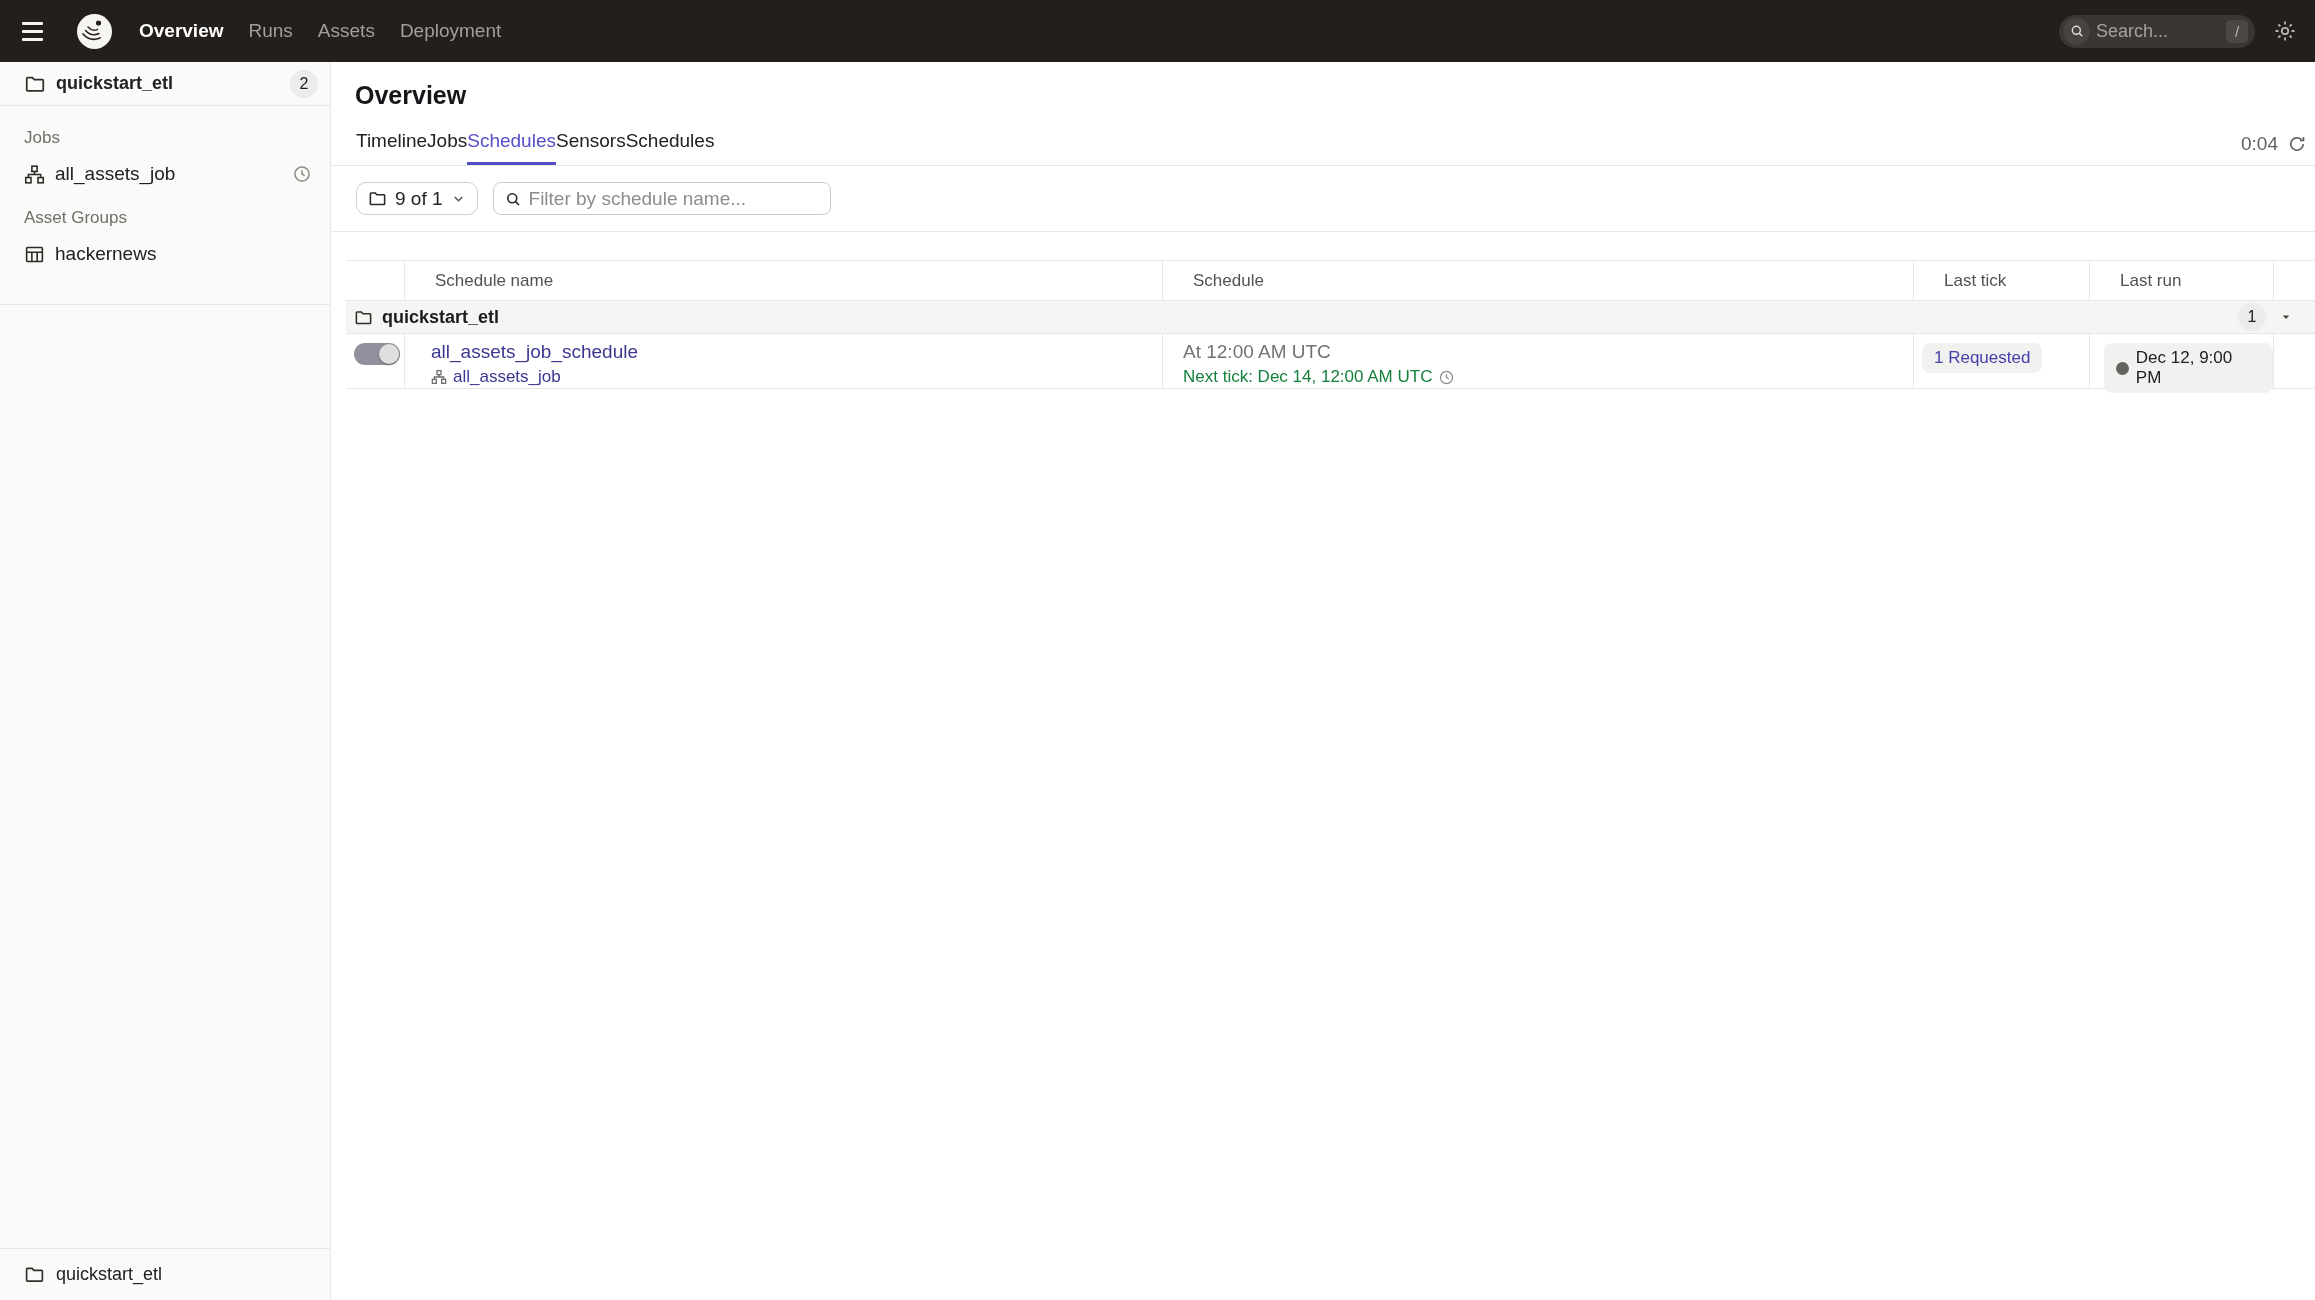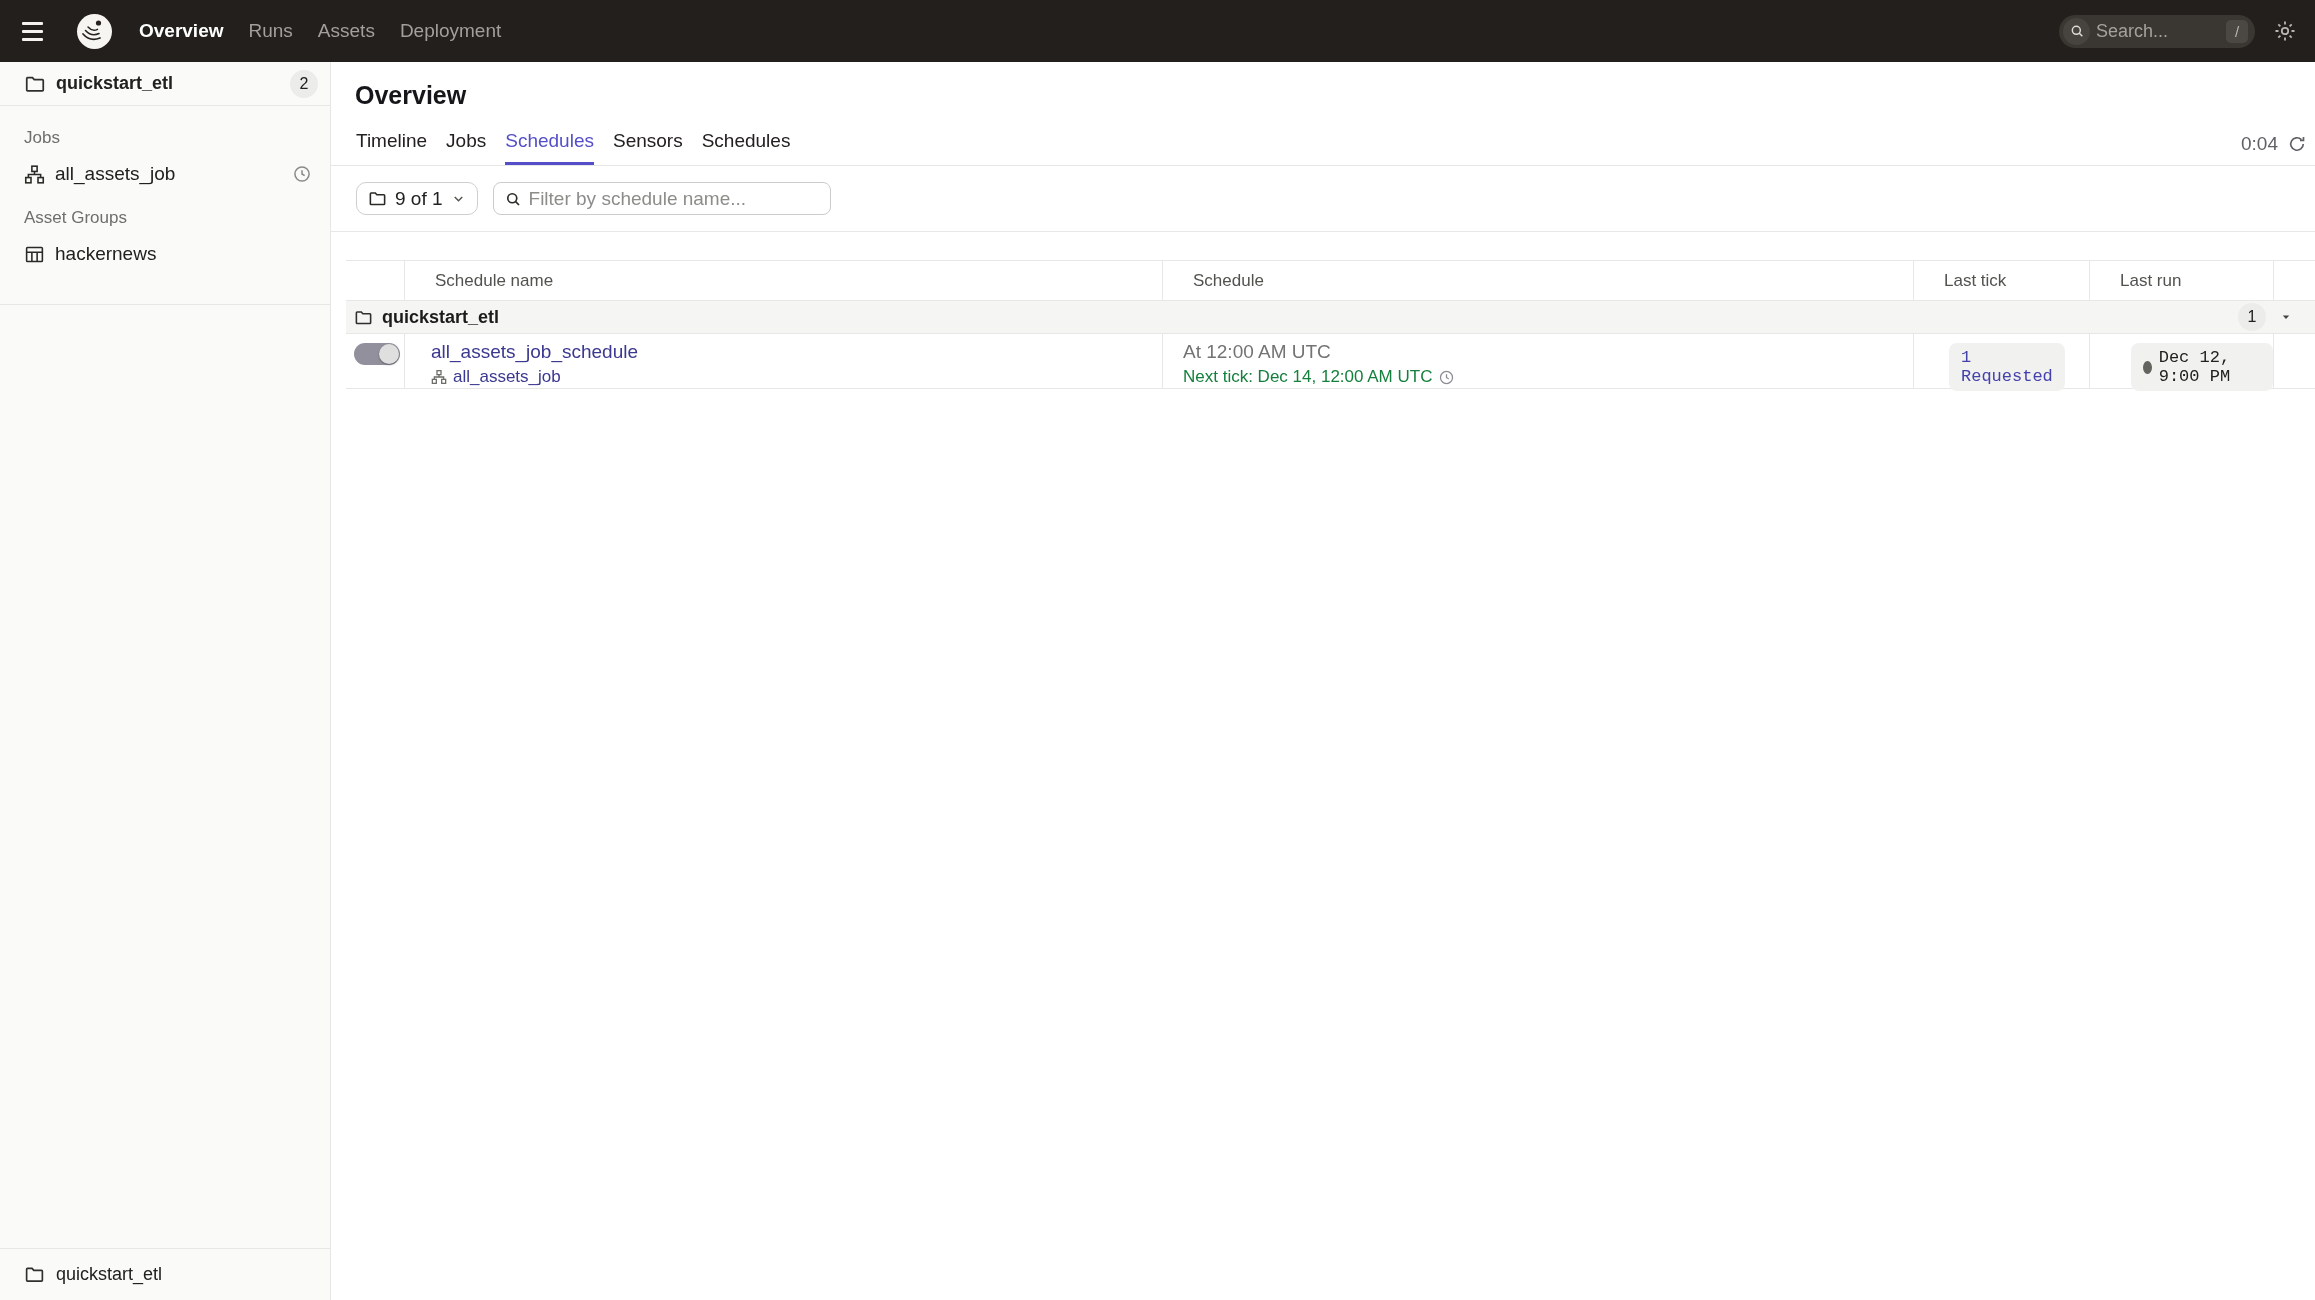--- a/index.html
+++ b/index.html
@@ -39,21 +39,21 @@
   .side-item .trailing { margin-left:auto; margin-right:18px; color:#8A8A86; display:flex; }
   .side-fill { flex:1; }
   .side-footer { height:52px; flex:0 0 52px; border-top:1px solid var(--border,#E7E7E5); display:flex; align-items:center; padding-left:24px; cursor:pointer; }
   .side-footer .icon { color:#2F2F2B; display:flex; }
   .side-footer .label { font-size:18px; color:#21211F; margin-left:11px; font-weight:500; }
 
   
   main { flex:1; background:#fff; min-width:0; display:flex; flex-direction:column; padding-top:18px; }
   h1.page-title { font-size:25px; font-weight:600; color:#16161A; margin-left:24px; line-height:30px; }
   .tabsrow { margin-top:20px; display:flex; align-items:flex-end; border-bottom:1px solid var(--border,#E7E7E5); padding:0 8px 0 25px; }
-  .tabs { display:flex; gap:19px; }
+  .tabs { display:flex; }
   .tab { font-size:19px; font-weight:500; color:#23211F; text-decoration:none; padding-bottom:10px; border-bottom:3px solid transparent; cursor:pointer; }
   .tab.active { color:var(--accent,#544FC8); border-bottom-color:var(--accent,#544FC8); }
   .refreshblock { margin-left:auto; display:flex; align-items:center; gap:9px; color:#5F5F66; font-size:19px; padding-bottom:10px; }
   .refreshblock svg { cursor:pointer; }
   .filters { margin-top:16px; margin-left:25px; display:flex; align-items:center; height:33px; }
   .repo-filter-btn { height:33px; border:1px solid #CFCFCD; border-radius:10px; background:#fff; display:flex; align-items:center; gap:8px; padding:0 11px; font-size:19px; font-weight:500; color:#21211F; cursor:pointer; font-family:inherit; }
   .repo-filter-btn .icon { color:#2A2A26; display:flex; }
   .filterinput { margin-left:15px; width:338px; height:33px; border:1px solid #CBCBC9; border-radius:8px; background:#fff; display:flex; align-items:center; padding:0 10px; gap:7px; color:#55554F; }
   .filterinput input { flex:1; min-width:0; border:none; outline:none; font-size:19px; color:#a16207; font-family:Liberation Sans, sans-serif; }
   .filterinput input::placeholder { color:#8C8C88; }
@@ -83,21 +83,21 @@
   .toggle { margin-top:2px; width:46px; height:22px; border-radius:11px; background:#91909C; position:relative; cursor:pointer; }
   .toggle .knob { position:absolute; right:1px; top:1px; width:20px; height:20px; border-radius:50%; background:#DFDFDF; box-shadow:0 1px 2px rgba(0,0,0,.35); }
   .cell-name { padding-left:26px; }
   .sched-link { font-size:19px; font-weight:500; color:var(--link,#3B3890); text-decoration:none; cursor:pointer; }
   .subline { display:flex; align-items:center; gap:6px; margin-top:4px; color:#6A6A66; }
   .sub-link { font-size:17px; color:var(--link,#3B3890); text-decoration:none; cursor:pointer; }
   .cell-sched { padding-left:20px; }
   .sched-main { font-size:19px; color:#737373; }
   .sched-sub { display:flex; align-items:center; gap:6px; margin-top:4px; font-size:17px; color:#15803d; }
   .sched-sub svg { color:#8C8C94; }
-  .cell-badge { padding-left:35px; padding-top:9px !important;font-family:Liberation Mono, monospace; }
+  .cell-badge { padding-left:8px; padding-top:9px !important; }
   .badge { display:inline-flex; align-items:center; gap:7px; background:var(--badge-bg,#F1F1EF); border-radius:8px; padding:5px 12px; font-size:17px; }
   .badge.purple { color:#4541AC; font-weight:500; }
   .badge .dot { width:13px; height:13px; border-radius:50%; background:var(--dot,#64645E); }
   .badge.dated { color:#21211F; margin-left:6px; }
 </style>
 </head>
 <body>
 
 <div class="app">
 

